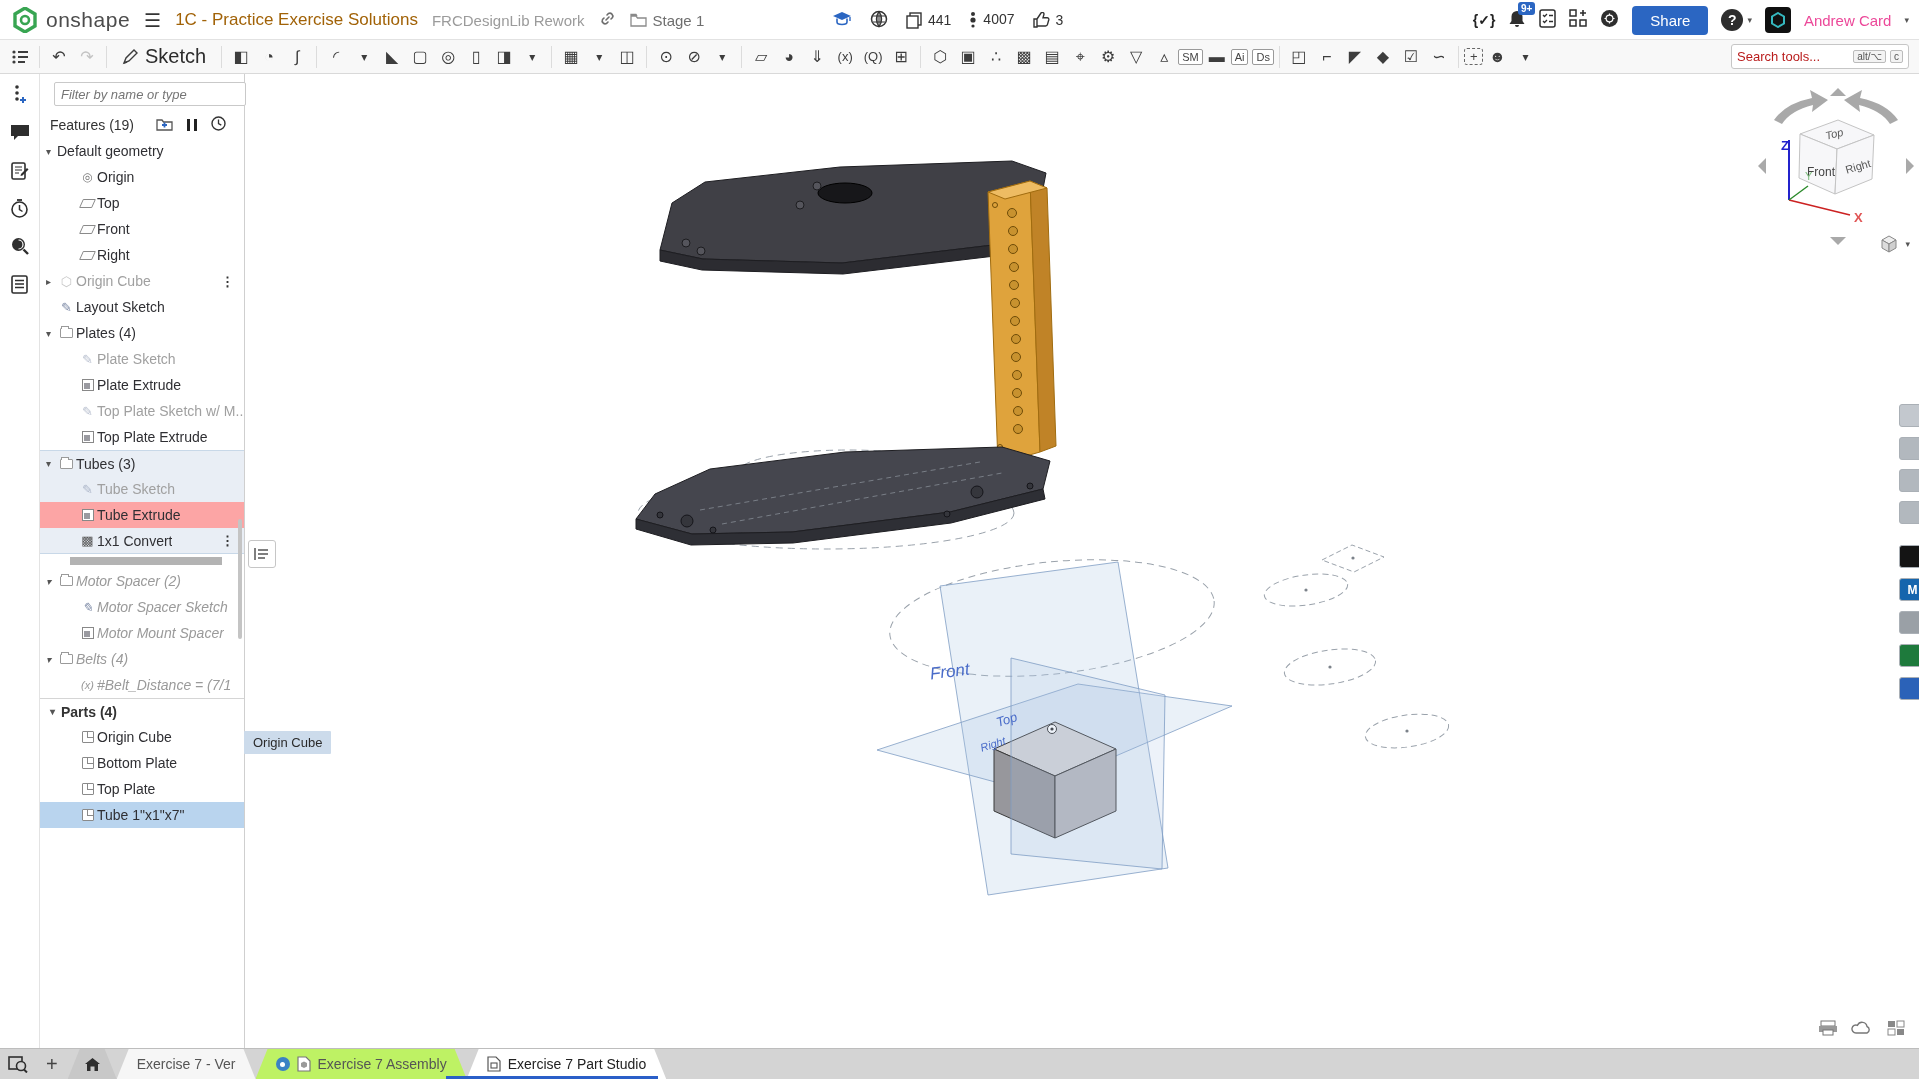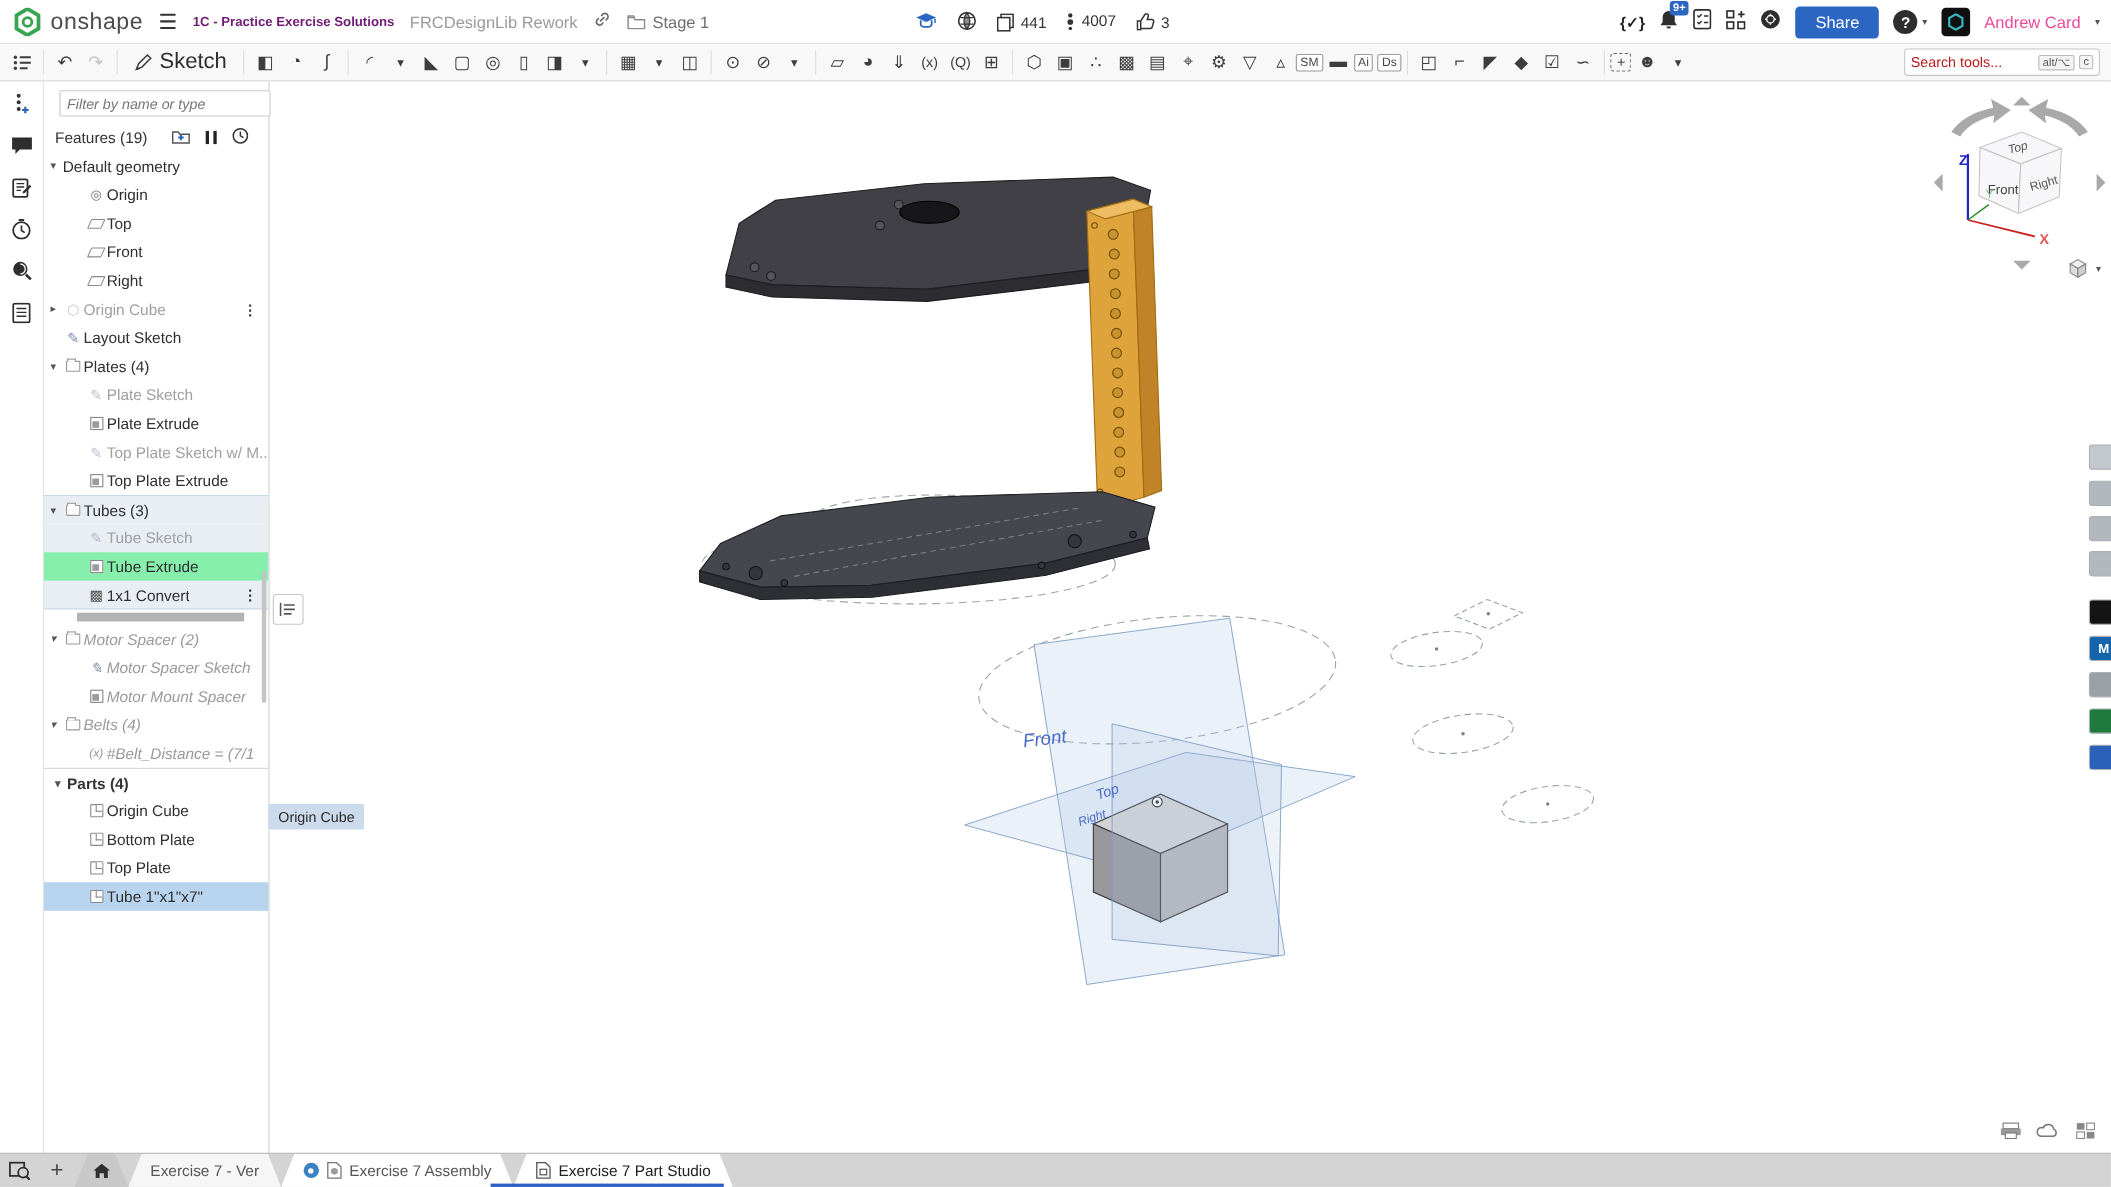--- a/index.html
+++ b/index.html
@@ -4,21 +4,21 @@
 <style>
   *{box-sizing:border-box;margin:0;padding:0}
   html,body{width:1919px;height:1079px;overflow:hidden;font-family:"Liberation Sans",sans-serif;background:#fff;position:relative;color:#333}
 
   
   .topbar{position:absolute;left:0;top:0;width:1919px;height:40px;background:#fff;border-bottom:1px solid #e2e2e2;z-index:40}
   .tb-left{position:absolute;left:12px;top:0;height:40px;display:flex;align-items:center;gap:14px}
   .logo{display:flex;align-items:center;gap:8px}
   .logo-word{font-size:21px;color:#4c4c4c;letter-spacing:.5px}
   .hamburger{font-size:19px;color:#333;cursor:pointer}
-  .doc-title{font-size:12px;font-weight:bold;color:#701a75;white-space:nowrap}
+  .doc-title{font-size:17px;font-weight:normal;color:#a16207;white-space:nowrap}
   .doc-sub{font-size:15px;color:#9b9b9b;white-space:nowrap}
   .crumb{display:flex;align-items:center;gap:6px;color:#6e6e6e;font-size:15px}
   .tb-stats{position:absolute;left:832px;top:0;height:40px;display:flex;align-items:center;gap:18px;font-size:14px;color:#333}
   .stat{display:flex;align-items:flex-start;gap:6px}
   .tb-right{position:absolute;right:10px;top:0;height:40px;display:flex;align-items:center;gap:13px}
   .fs-chip{font-size:14px;color:#222;font-weight:bold}
   .bell-wrap{position:relative}
   .badge{position:absolute;top:-7px;right:-9px;background:#2b66c2;color:#fff;font-size:10px;font-weight:bold;padding:1px 3px;border-radius:3px}
   .share-btn{background:#2b66c2;color:#fff;font-size:15px;padding:6px 18px;border:none;border-radius:4px;cursor:pointer}
   .help-circle{width:22px;height:22px;border-radius:50%;background:#2e2e2e;color:#fff;font-size:14px;font-weight:bold;display:flex;align-items:center;justify-content:center}
@@ -53,21 +53,21 @@
   .tree{height:560px;overflow:hidden;position:relative}
   .trow{height:26px;display:flex;align-items:center;cursor:pointer;position:relative}
   .trow .chev{width:17px;text-align:center;color:#555;font-size:10px;flex:none}
   .trow .ficon{width:19px;flex:none;display:flex;align-items:center;justify-content:center}
   .flbl{white-space:nowrap;overflow:hidden;color:#2f2f33}
   .muted .flbl{color:#a0a0a0}
   .muted .ficon{opacity:.55}
   .ital{font-style:italic}
   .ital .flbl{color:#9a9a9a}
   .hl{background:#e9eef5}
-  .hl2{background:#86efac}
+  .hl2{background:#fca5a5}
   .hl-top{border-top:1px solid #c8d8e8}
   .hl-bot{border-bottom:1px solid #c8d8e8}
   .dots{margin-left:auto;margin-right:10px;color:#333;font-size:13px;font-weight:bold}
   .rollrow{height:14px;display:flex;align-items:center}
   .rollbar{margin-left:30px;width:152px;height:8px;background:#b3b3b3;cursor:row-resize}
   .parts-head{border-top:1px solid #d5d5d5;display:flex;align-items:center;height:26px;font-weight:bold;color:#333}
   .parts-head .chev{width:17px;text-align:center;color:#555;font-size:10px;margin-left:4px}
   .prow{height:26px;display:flex;align-items:center;padding-left:38px;cursor:pointer}
   .prow.sel{background:#b9d4ee}
   .prow .ficon{width:19px;display:flex;align-items:center;justify-content:center}
@@ -98,21 +98,21 @@
   .br-ic{width:22px;height:18px;display:flex;align-items:center;justify-content:center;cursor:pointer}
 
   
   .viewcube{position:absolute;left:1752px;top:82px;width:168px;height:176px;z-index:5}
 
   
   .tabbar{position:absolute;left:0;bottom:0;width:1919px;height:31px;background:#d4d4d4;border-top:1px solid #bdbdbd;z-index:50;display:flex;align-items:stretch}
   .tab{clip-path:polygon(12px 0,calc(100% - 12px) 0,100% 100%,0 100%);display:flex;align-items:center;justify-content:center;gap:7px;font-size:14px;color:#555;cursor:pointer;padding:0 20px;position:relative}
   .tab.home{background:#c8c8c8;padding:0 16px}
   .tab.white{background:#f6f6f6}
-  .tab.gray{background:#ffffff}
+  .tab.gray{background:#bef264}
   .tab.active{background:#fff;color:#222}
   .active-underline{position:absolute;left:446px;bottom:0;width:212px;height:3px;background:#2a5fc8;z-index:55}
   .tabbar .plus{font-size:20px;color:#444;display:flex;align-items:center;padding:0 10px;cursor:pointer}
   .tabbar .pv{display:flex;align-items:center;padding:0 8px;cursor:pointer}
   .blue-dot{width:14px;height:14px;border-radius:50%;background:#3b82c4;display:flex;align-items:center;justify-content:center}
   .blue-dot::after{content:"";width:5px;height:5px;border-radius:50%;background:#fff}
 </style>
 </head>
 <body>
 

